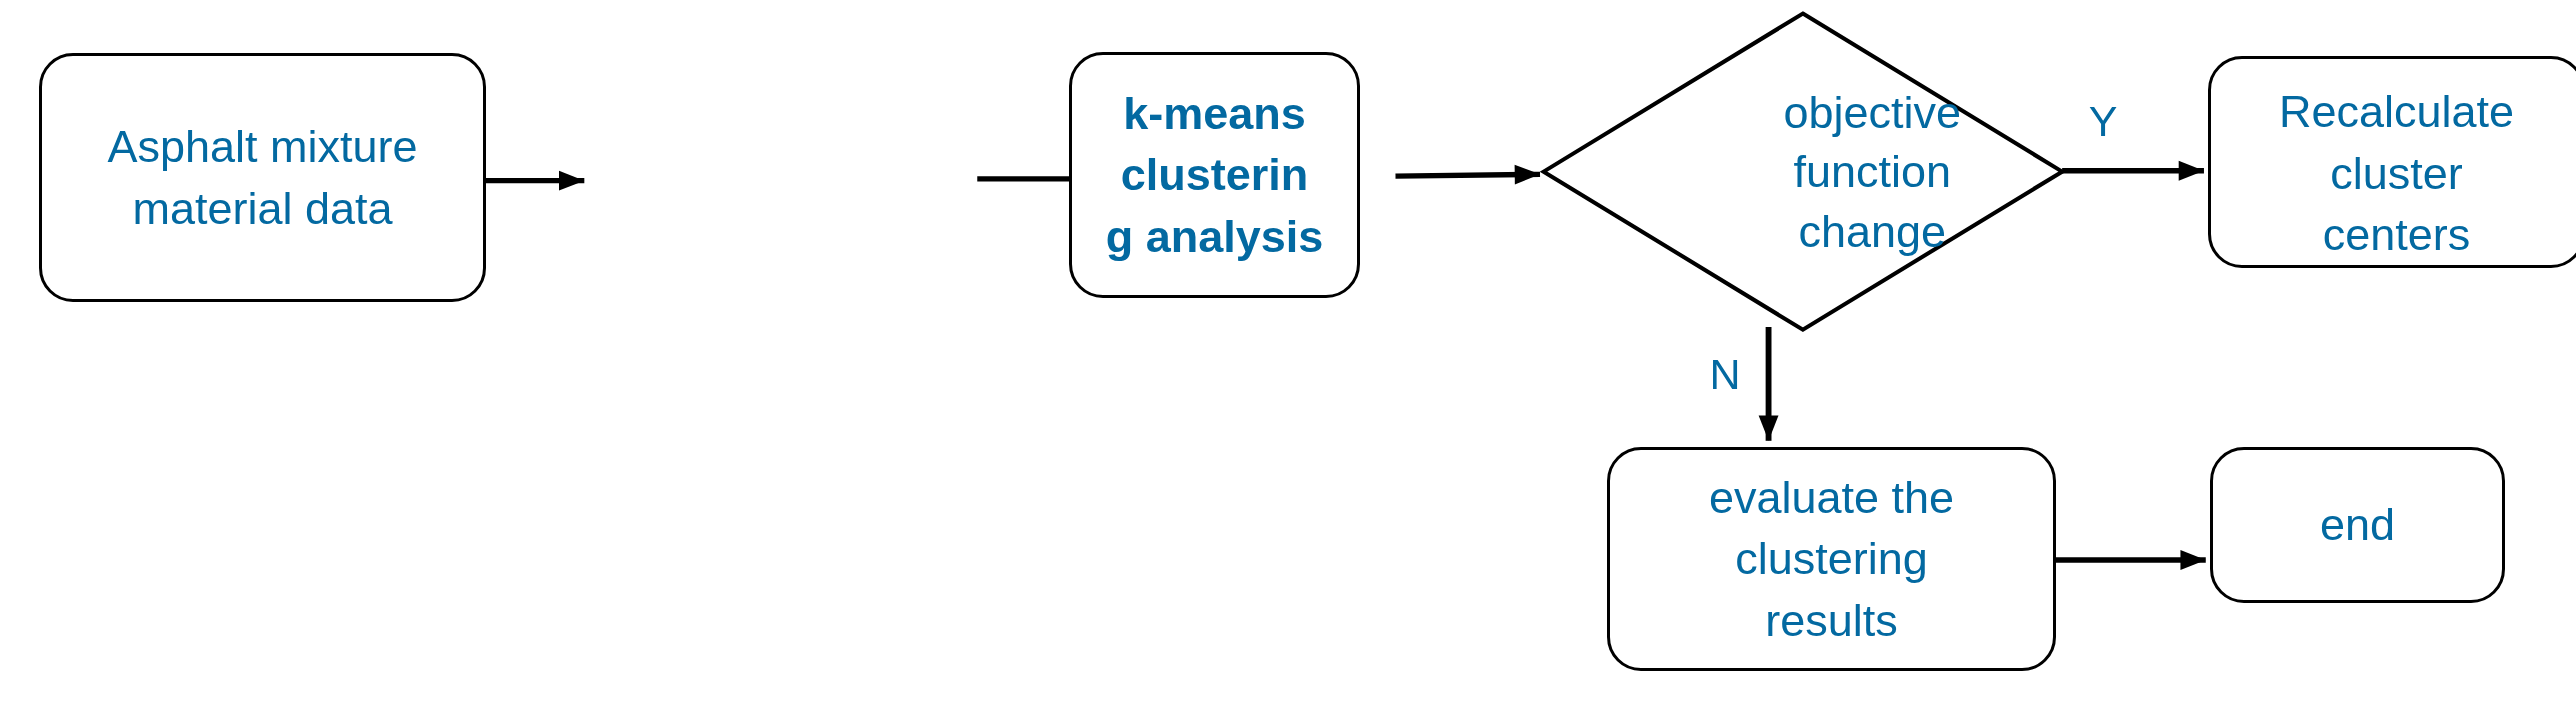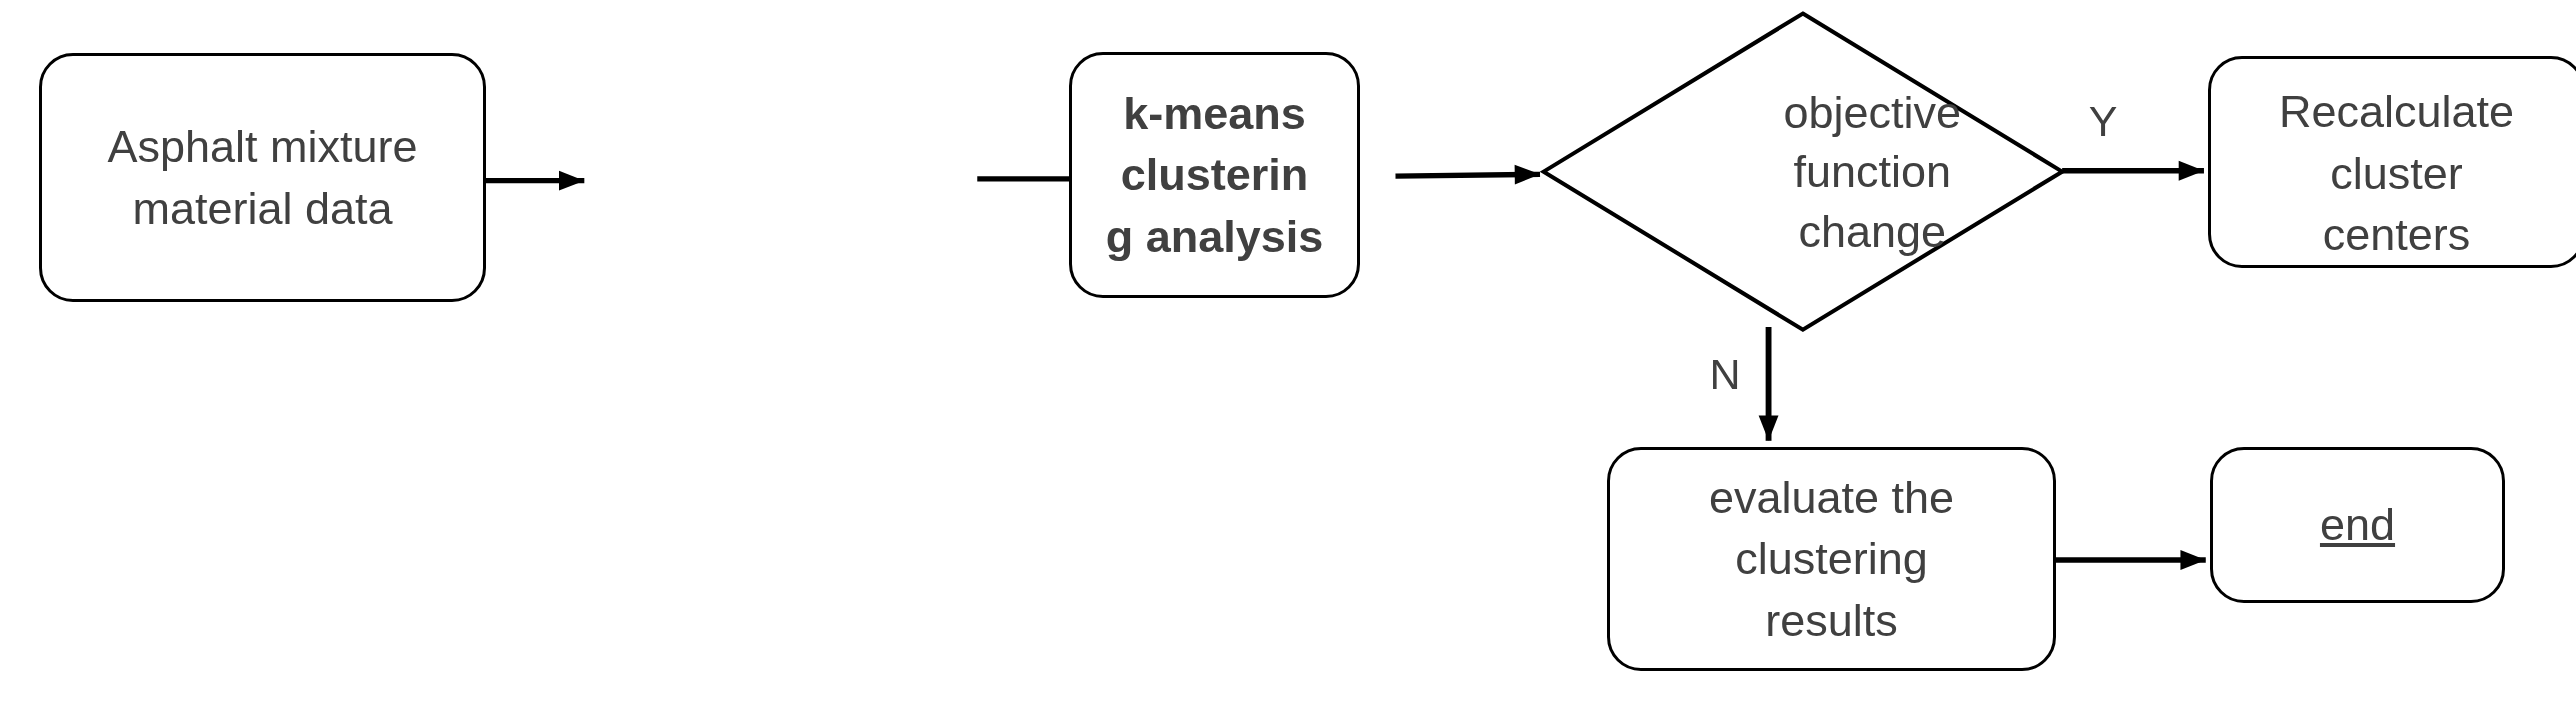--- a/index.html
+++ b/index.html
@@ -6,21 +6,21 @@
     margin: 0;
     padding: 0;
     background: #ffffff;
   }
   .canvas {
     position: relative;
     width: 2576px;
     height: 710px;
     background: #ffffff;
     font-family: "Liberation Sans", sans-serif;
-    color: #404040;
+    color: #0369a1;
     overflow: hidden;
   }
   .connector-layer {
     position: absolute;
     left: 0;
     top: 0;
     width: 2576px;
     height: 710px;
   }
   .node {
@@ -59,21 +59,21 @@
     line-height: 1;
   }
   #label-yes { left: 2103px; top: 121px; }
   #label-no  { left: 1725px; top: 374px; }
 
   #node-asphalt      { left: 39px;   top: 53px;  width: 447px; height: 249px; }
   #node-pretreatment { left: 588px;  top: 55px;  width: 390px; height: 249px; }
   #node-kmeans       { left: 1069px; top: 52px;  width: 291px; height: 246px; font-weight: bold; }
   #node-recalculate  { left: 2208px; top: 56px;  width: 377px; height: 212px; align-items: flex-end; }
   #node-evaluate     { left: 1607px; top: 447px; width: 449px; height: 224px; align-items: center; }
-  #node-end          { left: 2210px; top: 447px; width: 295px; height: 156px; text-decoration: underline; }
+  #node-end          { left: 2210px; top: 447px; width: 295px; height: 156px; }
 </style>
 </head>
 <body>
 
 <div class="canvas">
 
   <svg class="connector-layer" viewBox="0 0 2850 786" xmlns="http://www.w3.org/2000/svg">
     <defs>
       <marker id="ah" markerUnits="userSpaceOnUse" markerWidth="34" markerHeight="26" refX="30" refY="13" orient="auto">
         <path d="M2,2 L30,13 L2,24 Z" fill="#000000"></path>

